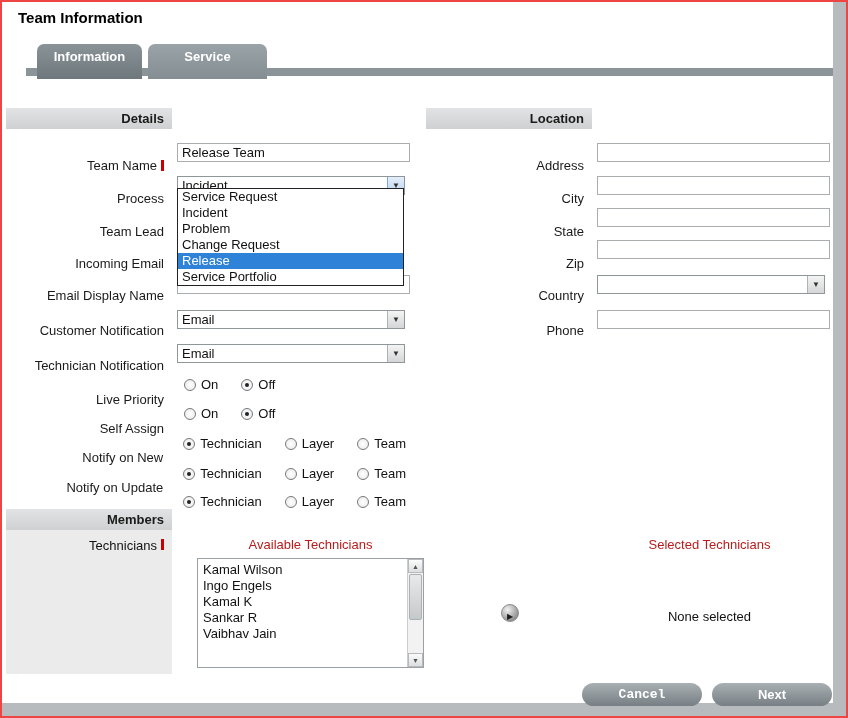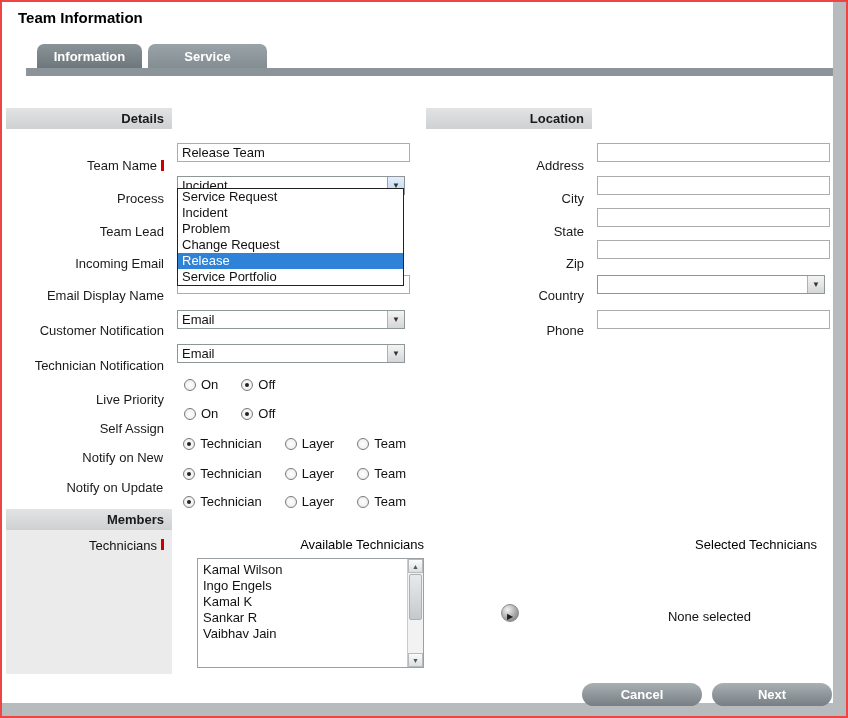--- a/index.html
+++ b/index.html
@@ -8,21 +8,21 @@
     position:relative;width:848px;height:718px;background:#ffffff;
     border:2px solid #ef4444;overflow:hidden;
     font-family:"Liberation Sans", sans-serif;color:#111;
   }
   .band-right{position:absolute;right:0;top:0;width:13px;height:100%;background:#b7bbbd;}
   .band-bottom{position:absolute;left:0;bottom:0;width:100%;height:13px;background:#b7bbbd;}
 
   .page-title{position:absolute;left:16px;top:7px;font-size:15px;font-weight:bold;color:#000;}
 
   .ribbon{position:absolute;left:24px;right:13px;top:66px;height:8px;background:#8b9499;}
-  .tab{position:absolute;top:42px;height:24px;border-radius:7px 7px 0 0;color:#fff;font-weight:bold;
+  .tab{position:absolute;top:42px;height:35px;border-radius:7px 7px 0 0;color:#fff;font-weight:bold;
        font-size:13px;text-align:center;line-height:25px;cursor:pointer;}
   .tab-active{left:35px;width:105px;background:linear-gradient(#8a9398,#6e777c);}
   .tab-idle{left:146px;width:119px;background:linear-gradient(#9aa3a8,#848d92);}
 
   .sec-header{height:21px;width:166px;background:linear-gradient(#e2e3e4,#cfd0d1);
               font-size:13px;font-weight:bold;text-align:right;padding:3px 8px 0 0;color:#1a1a1a;}
   .row{display:flex;width:100%;}
   .lbl{width:166px;background:#ebebeb;display:flex;justify-content:flex-end;align-items:center;
        padding-right:8px;font-size:13px;color:#1a1a1a;margin-top:36px;}
   .fld{flex:1;display:flex;align-items:flex-end;padding-left:5px;}
@@ -46,21 +46,21 @@
   .radios{gap:0;}
   .ropt{display:inline-flex;align-items:center;margin-right:16px;font-size:13px;cursor:pointer;margin-left:7px;}
   .ropt .radio{margin-left:0;}
   .radio{display:inline-block;width:12px;height:12px;border-radius:50%;border:1px solid #767a7d;
          background:radial-gradient(#fff,#e8e8e8);position:relative;margin-right:5px;}
   .radio.checked:after{content:"";position:absolute;left:3px;top:3px;width:4px;height:4px;border-radius:50%;background:#222;}
 
   .members{position:absolute;left:4px;top:507px;width:826px;height:165px;}
   .m-label{position:absolute;left:0;top:21px;width:166px;height:144px;background:#ebebeb;
            text-align:right;padding:8px 8px 0 0;font-size:13px;}
-  .avail-label,.selected-label{position:absolute;top:28px;font-size:13px;text-align:right;color:#000000;}
+  .avail-label,.selected-label{position:absolute;top:28px;font-size:13px;text-align:center;color:#b91c1c;}
   .avail-label{left:191px;width:227px;}
   .selected-label{left:596px;width:215px;}
   .listbox{position:absolute;left:191px;top:49px;width:227px;height:110px;border:1px solid #9aa0a3;background:#fff;overflow:hidden;}
   .litem{font-size:13px;line-height:16px;padding-left:5px;white-space:nowrap;cursor:default;}
   .litem:first-child{margin-top:3px;}
   .sbar{position:absolute;right:0;top:0;bottom:0;width:16px;background:#f2f2f3;border-left:1px solid #c9cccd;}
   .sbtn{position:absolute;left:0;width:15px;height:14px;background:linear-gradient(#fbfbfb,#dcdedf);
         border:1px solid #b7babc;font-size:7px;color:#555;text-align:center;line-height:13px;cursor:pointer;}
   .sbtn.up{top:0;}
   .sbtn.down{bottom:0;}
@@ -68,21 +68,21 @@
           border:1px solid #aeb1b3;border-radius:2px;cursor:grab;}
   .move-btn{position:absolute;left:495px;top:95px;width:18px;height:18px;border-radius:50%;
             background:radial-gradient(circle at 35% 30%, #f2f2f2, #9c9c9c 65%, #6f6f6f);
             border:1px solid #8b8b8b;text-align:center;cursor:pointer;}
   .move-btn .tri{font-size:8px;line-height:18px;color:#1c1c1c;}
   .none-selected{position:absolute;left:596px;width:215px;top:100px;font-size:13px;text-align:center;}
 
   .btn{position:absolute;top:681px;width:120px;height:23px;border-radius:12px;
        background:linear-gradient(#a9b0b4,#787f84);color:#fff;font-weight:bold;font-size:13px;
        text-align:center;line-height:23px;cursor:pointer;}
-  .btn.cancel{left:580px;}
+  .btn.cancel{left:580px;font-family:Liberation Mono, monospace;}
   .btn.next{left:710px;}
 </style>
 </head>
 <body>
 
 <div class="frame">
   <div class="band-right"></div>
   <div class="band-bottom"></div>
 
   <div class="page-title">Team Information</div>

